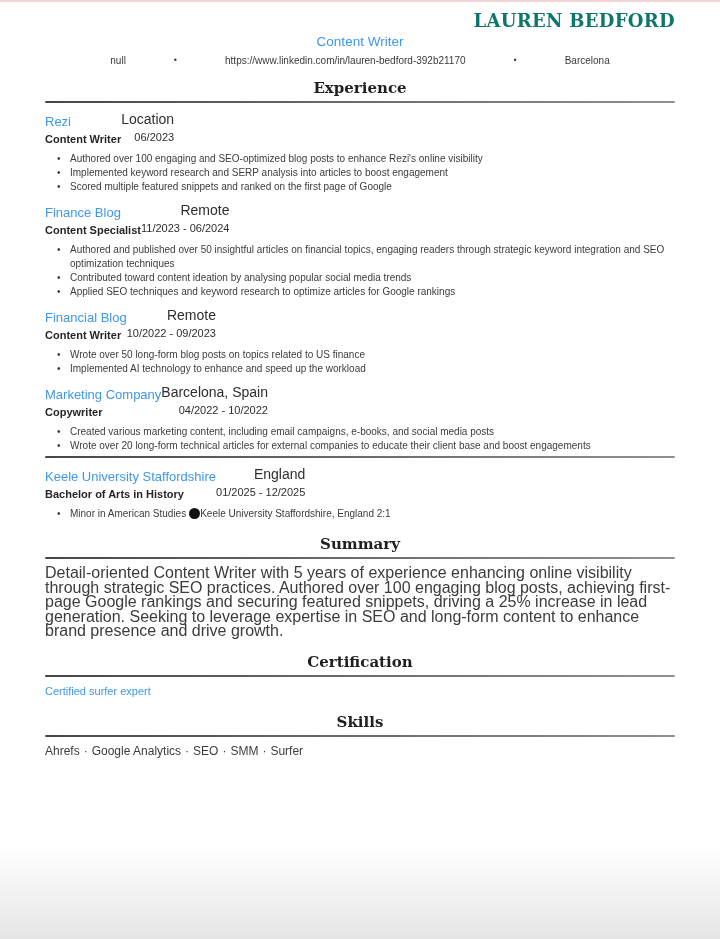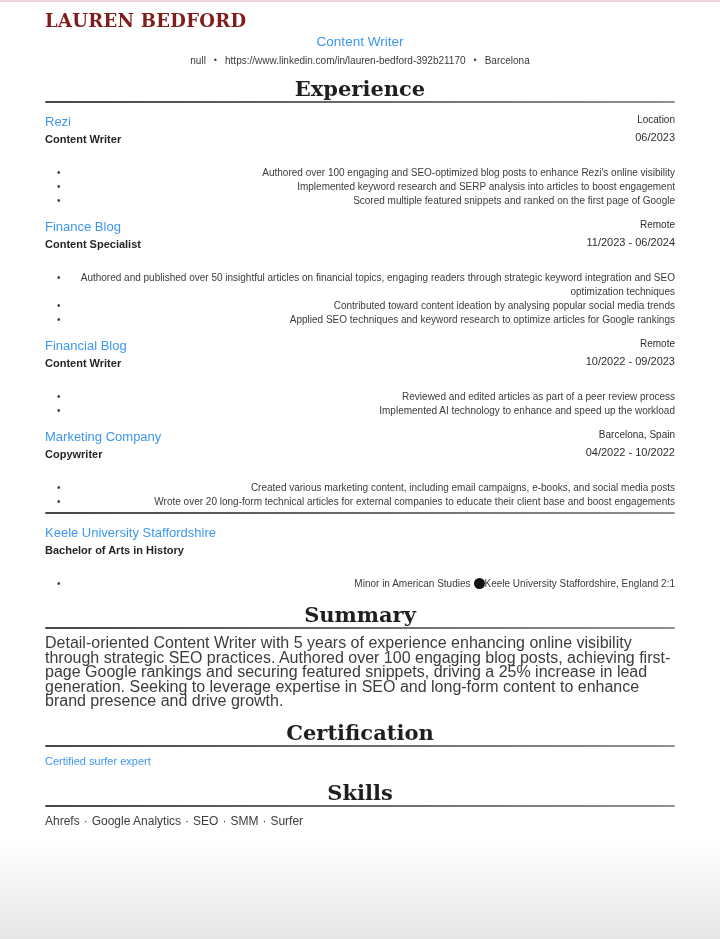--- a/index.html
+++ b/index.html
@@ -20,56 +20,56 @@
     position: absolute; bottom: 0; left: 0; right: 0; height: 95px;
     background: linear-gradient(to bottom, rgba(0,0,0,0), rgba(0,0,0,0.10));
     pointer-events: none;
   }
   .content { padding: 10px 45px 0 45px; }
 
   
   .name {
     font-family: "DejaVu Serif", serif;
     font-size: 18px; font-weight: 700; letter-spacing: 0.3px;
-    text-align: left; color: #7f1d1d; line-height: 21px;
+    text-align: right; color: #0f766e; line-height: 21px;
   }
   .job-title {
     text-align: center; color: #3d97ee; font-size: 13.5px;
     margin-top: 3px; line-height: 16px;
   }
   .contact-line {
     display: flex; justify-content: center; align-items: center;
-    margin-top: 4px; font-size: 10px; color: #3a3a3a; line-height: 13px;
+    margin-top: 4px; font-size: 10px; color: #3a3a3a; line-height: 13px; gap: 40px;
   }
   .contact-line .sep-dot { margin: 0 8px; font-size: 9px; color: #444; }
   .contact-line a { color: #3a3a3a; text-decoration: none; }
 
   
   .section-heading {
     font-family: "DejaVu Serif", serif;
-    font-size: 21px; font-weight: 700; text-align: center;
+    font-size: 15px; font-weight: 700; text-align: center;
     color: #1f1f1f; margin-top: 14px; line-height: 19px;
   }
   .section-heading.first { margin-top: 12px; }
   .rule {
     height: 2px; margin-top: 3px;
     background: linear-gradient(to right, #474747, #909090);
     border-radius: 1px;
   }
 
   
   .entry { margin-top: 9px; }
-  .entry-head { display: flex; justify-content: space-between; }
+  .entry-head { display: flex; }
   .company { font-size: 13px; color: #3d97ee; line-height: 17px; text-decoration: none; display: inline-block; }
   .role { font-size: 11px; font-weight: 700; color: #262626; line-height: 15px; margin-top: 2px; }
   .entry-right { text-align: right; }
-  .loc { font-size: 10px; color: #2e2e2e; line-height: 15px; }
+  .loc { font-size: 14px; color: #2e2e2e; line-height: 15px; }
   .dates { font-size: 11px; color: #2e2e2e; line-height: 15px; margin-top: 3px; }
 
-  ul.bullets { margin: 19px 0 0 12px; padding: 0; list-style: none; text-align: right; }
+  ul.bullets { margin: 5px 0 0 12px; padding: 0; list-style: none; }
   ul.bullets li {
     position: relative; padding-left: 13px;
     font-size: 10px; line-height: 14px; color: #3c3c3c;
   }
   ul.bullets li::before {
     content: "•"; position: absolute; left: 0; top: 0; color: #3c3c3c;
   }
   .black-circle {
     display: inline-block; width: 11px; height: 11px; border-radius: 50%;
     background: #121212; vertical-align: -2px; margin-left: 3px;
@@ -152,21 +152,21 @@
         <div>
           <a href="#" class="company">Financial Blog</a>
           <div class="role">Content Writer</div>
         </div>
         <div class="entry-right">
           <div class="loc">Remote</div>
           <div class="dates">10/2022 - 09/2023</div>
         </div>
       </div>
       <ul class="bullets">
-        <li>Reviewed and edited articles as part of a peer review process</li>
+        <li>Wrote over 50 long-form blog posts on topics related to US finance</li>
         <li>Implemented AI technology to enhance and speed up the workload</li>
       </ul>
     </div>
 
     
     <div class="entry">
       <div class="entry-head">
         <div>
           <a href="#" class="company">Marketing Company</a>
           <div class="role">Copywriter</div>
@@ -184,20 +184,24 @@
 
     
     <div class="rule"></div>
 
     <div class="entry">
       <div class="entry-head">
         <div>
           <a href="#" class="company">Keele University Staffordshire</a>
           <div class="role">Bachelor of Arts in History</div>
         </div>
+        <div class="entry-right">
+          <div class="loc">England</div>
+          <div class="dates">01/2025 - 12/2025</div>
+        </div>
       </div>
       <ul class="bullets">
         <li><span>Minor in American Studies</span><span class="black-circle"></span><span>Keele University Staffordshire, England 2:1</span></li>
       </ul>
     </div>
 
     
     <div class="section-heading">Summary</div>
     <div class="rule"></div>
     <p class="summary-text">Detail-oriented Content Writer with 5 years of experience enhancing online visibility through strategic SEO practices. Authored over 100 engaging blog posts, achieving first-page Google rankings and securing featured snippets, driving a 25% increase in lead generation. Seeking to leverage expertise in SEO and long-form content to enhance brand presence and drive growth.</p>

